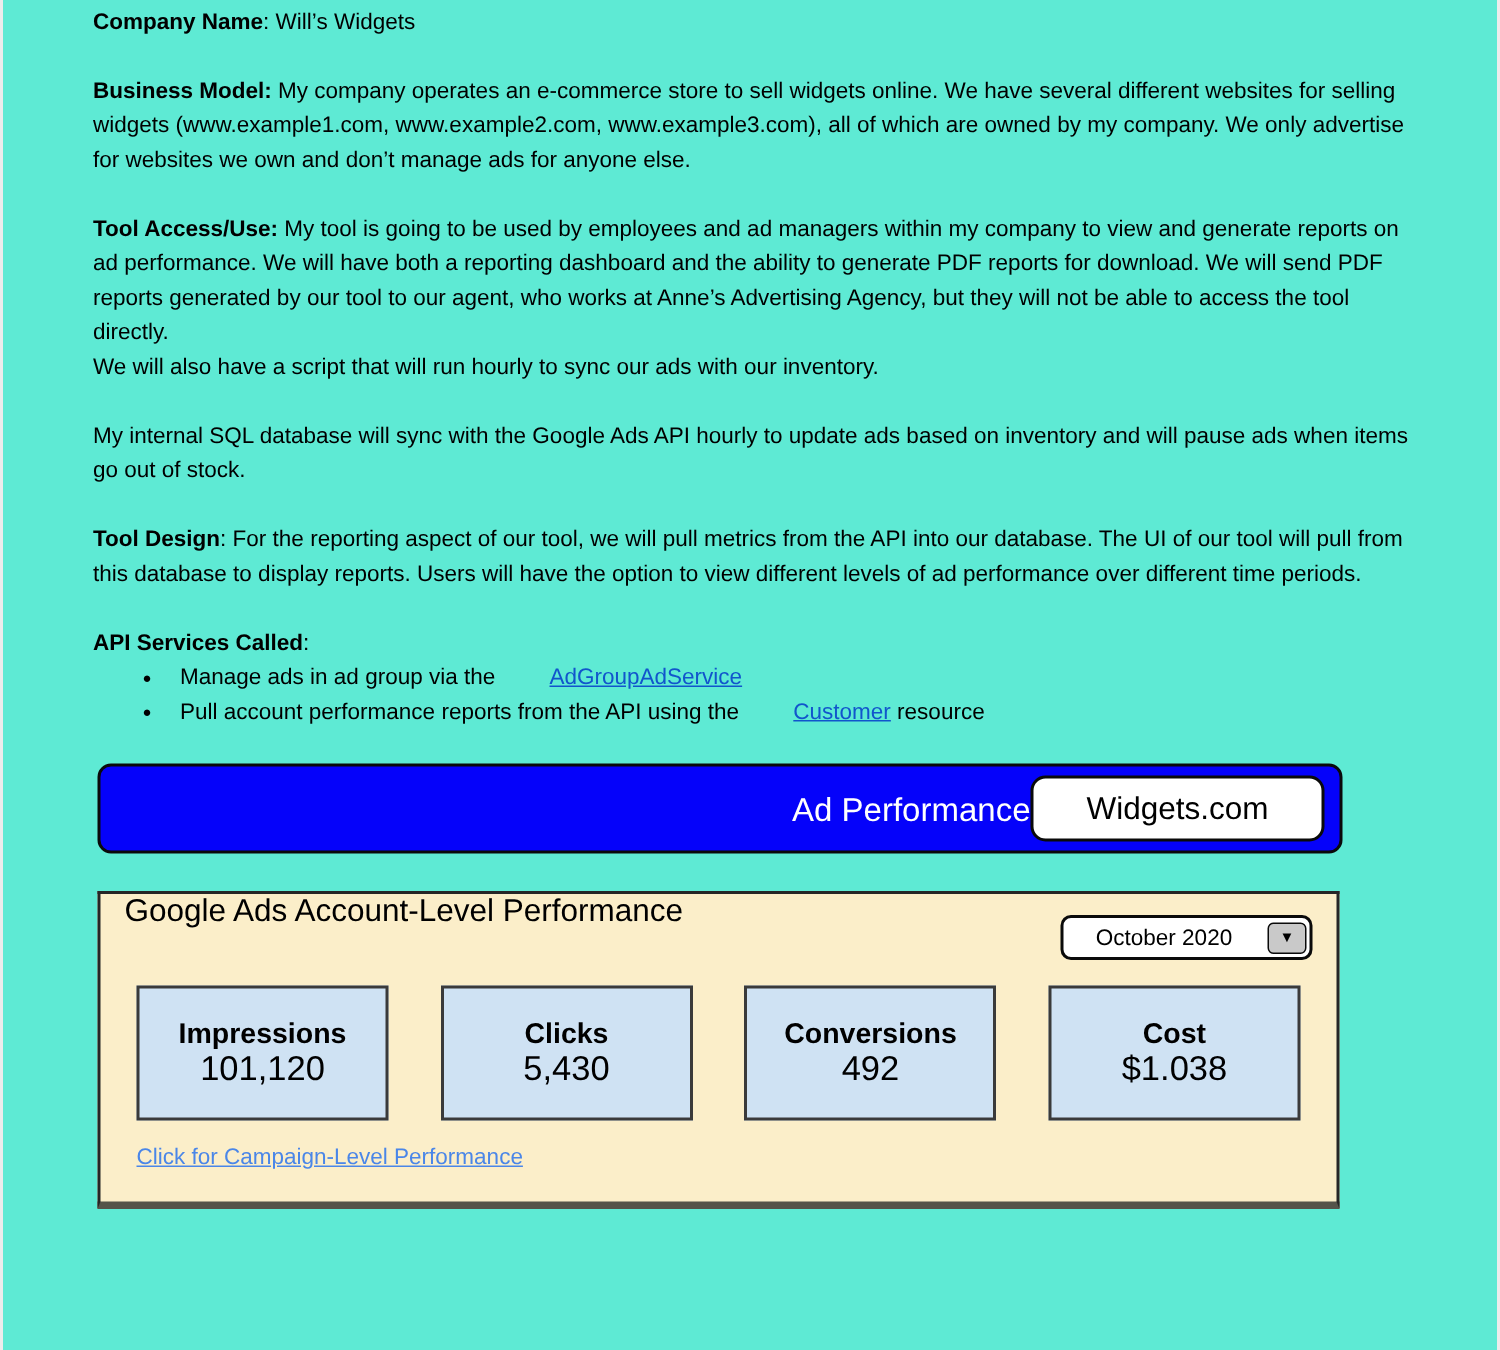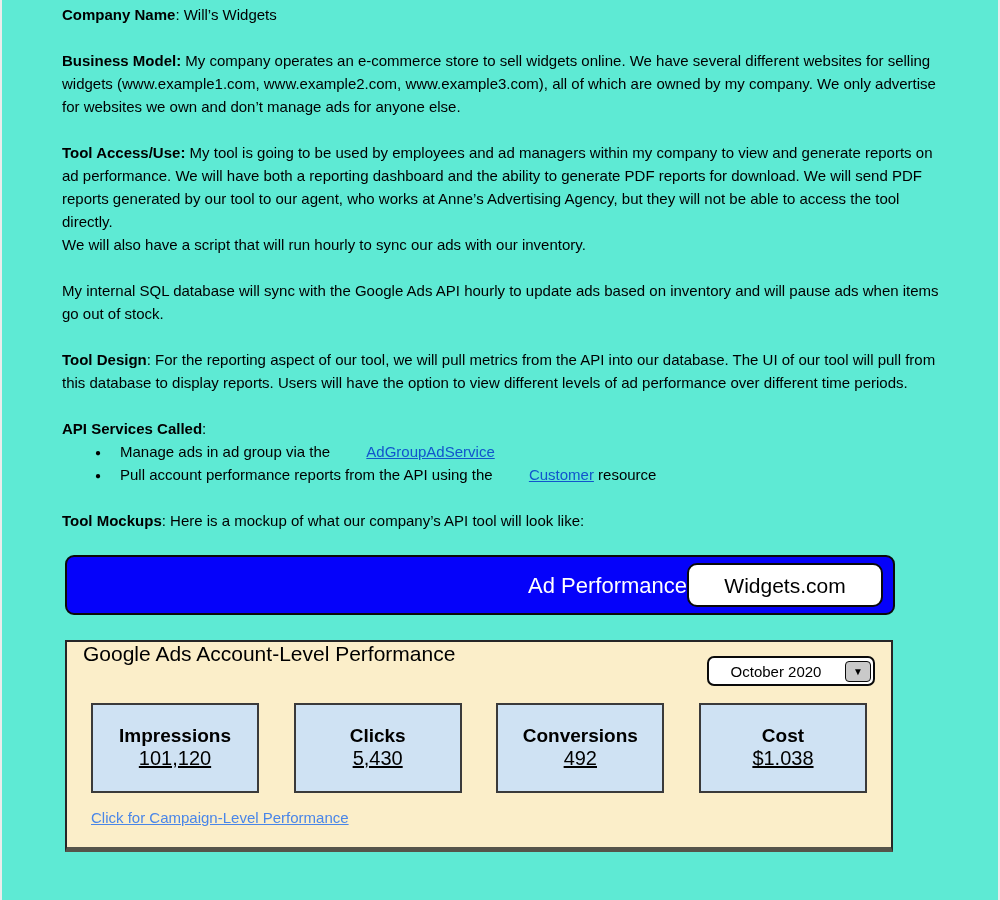--- a/index.html
+++ b/index.html
@@ -51,21 +51,21 @@
     display:flex;align-items:center;justify-content:center;font-size:10px;color:#000;
   }
   .metrics{display:flex;justify-content:space-between;margin:38px 8px 0 8px;}
   .metric-card{
     width:168px;height:90px;box-sizing:border-box;
     background:#CFE2F3;border:2px solid #3a3a3a;
     display:flex;flex-direction:column;justify-content:center;align-items:center;
     padding:7px 0 9px 0;
   }
   .metric-label{font-weight:bold;font-size:19px;}
-  .metric-value{font-size:20px;text-decoration:underline;}
+  .metric-value{font-size:23px;}
   .panel-link{
     display:inline-block;margin:13px 0 0 8px;font-size:15px;
     color:#4A86E8;text-decoration:underline;cursor:pointer;
   }
 </style>
 </head>
 <body>
 
 <div class="page">
   <div class="doc">
@@ -84,21 +84,20 @@
 
     <ul class="api-list">
       <li>
         <span class="bullet">●</span><span>Manage ads in ad group via the </span><a class="doc-link">AdGroupAdService</a><span></span>
       </li>
       <li>
         <span class="bullet">●</span><span>Pull account performance reports from the API using the </span><a class="doc-link">Customer</a><span> resource</span>
       </li>
     </ul>
 
-    <p><b>Tool Mockups</b><span>: Here is a mockup of what our company’s API tool will look like:</span></p>
 
     <div class="mockup-header">
       <span class="mh-title">Ad Performance</span>
       <div class="site-btn">Widgets.com</div>
     </div>
 
     <div class="mockup-panel">
       <div class="panel-title">Google Ads Account-Level Performance</div>
 
       <div class="dropdown">

